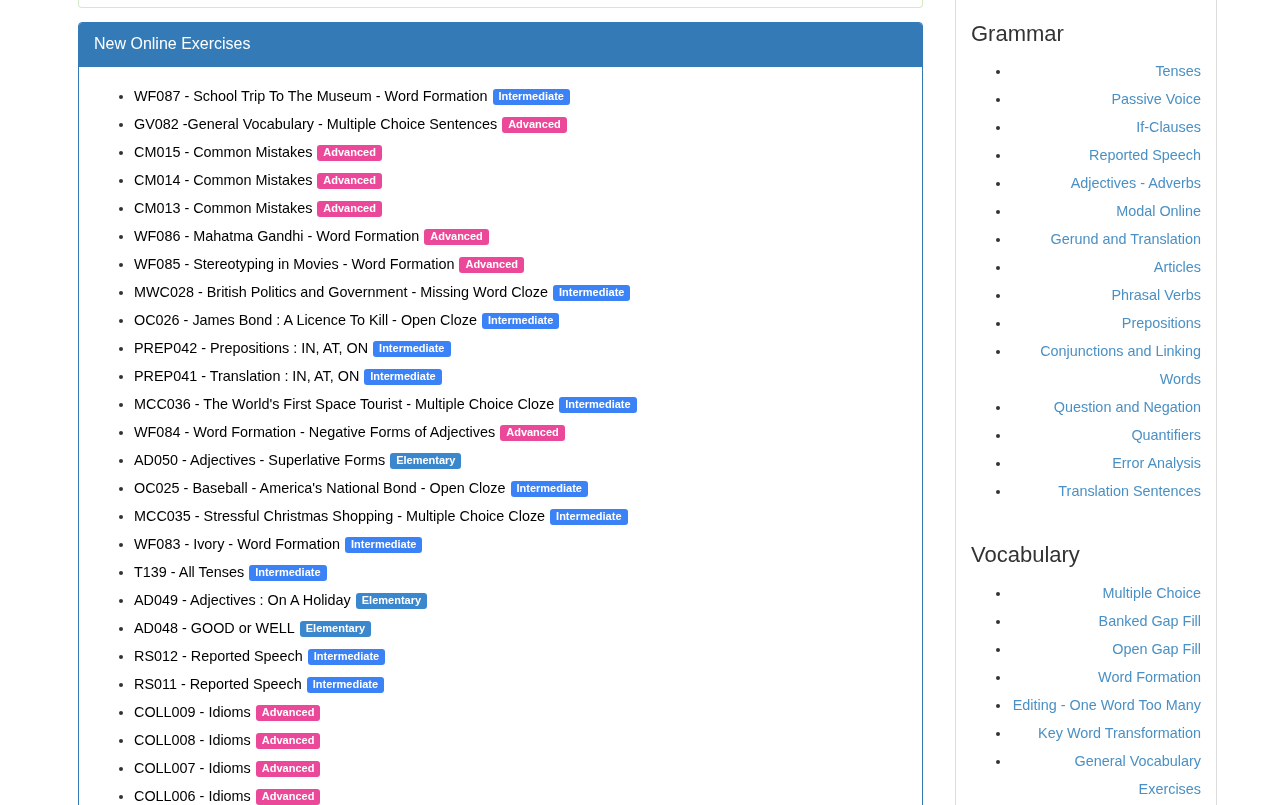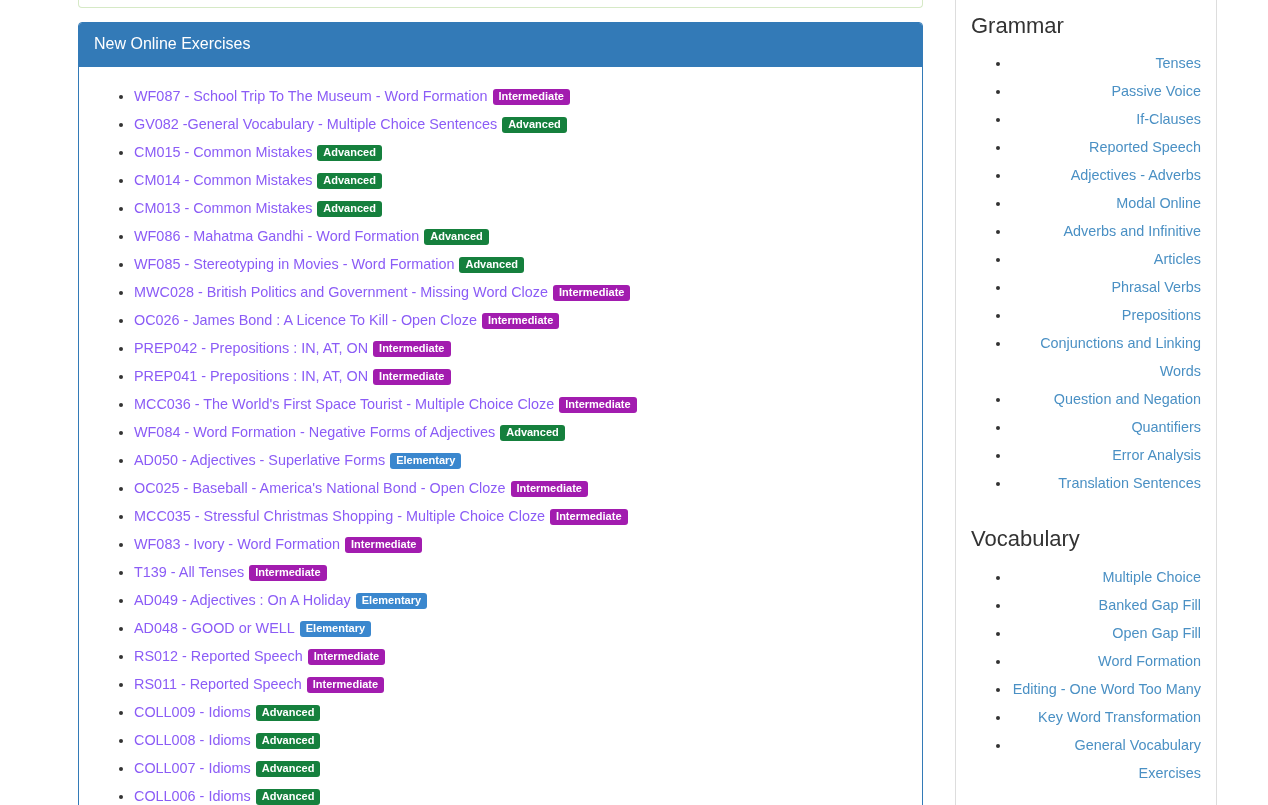--- a/index.html
+++ b/index.html
@@ -81,40 +81,40 @@
     margin: 0;
     padding: 0;
     line-height: 28px;
   }
 
   ul.exercise-list > li::marker {
     color: #333333;
   }
 
   a.ex-link {
-    color: #8b5cf6;
+    color: #000000;
     text-decoration: none;
     font-size: 14.4px;
   }
 
   .label {
     display: inline-block;
     padding: 2px 6px 3px;
     margin-left: 5px;
     font-size: 11px;
     font-weight: bold;
     line-height: 1;
     color: #ffffff;
     text-align: center;
     white-space: nowrap;
     vertical-align: 1px;
     border-radius: 3px;
   }
-  .label-success { background-color: #a21caf; }
-  .label-danger  { background-color: #15803d; }
+  .label-success { background-color: #3b82f6; }
+  .label-danger  { background-color: #ec4899; }
   .label-primary { background-color: #3a87ce; }
 
   
   .side-col {
     position: absolute;
     left: 955px;
     top: 0;
     width: 262px;
   }
 
@@ -129,21 +129,21 @@
     border-top-left-radius: 0;
     border-top-right-radius: 0;
   }
 
   .side-body {
     padding: 0 15px 18px 15px;
   }
 
   h3.side-heading {
     margin: 0 0 8px 0;
-    padding-top: 10px;
+    padding-top: 18px;
     font-size: 22px;
     font-weight: 500;
     color: #333333;
     font-family: "Liberation Sans", sans-serif;
   }
   h3.side-heading.second { margin-top: 16px; }
 
   ul.side-list {
     margin: 0 0 4px 0;
     padding: 0 0 0 40px;
@@ -177,21 +177,21 @@
             <li><a class="ex-link" href="#">WF087 - School Trip To The Museum - Word Formation</a><span class="label label-success">Intermediate</span></li>
             <li><a class="ex-link" href="#">GV082 -General Vocabulary - Multiple Choice Sentences</a><span class="label label-danger">Advanced</span></li>
             <li><a class="ex-link" href="#">CM015 - Common Mistakes</a><span class="label label-danger">Advanced</span></li>
             <li><a class="ex-link" href="#">CM014 - Common Mistakes</a><span class="label label-danger">Advanced</span></li>
             <li><a class="ex-link" href="#">CM013 - Common Mistakes</a><span class="label label-danger">Advanced</span></li>
             <li><a class="ex-link" href="#">WF086 - Mahatma Gandhi - Word Formation</a><span class="label label-danger">Advanced</span></li>
             <li><a class="ex-link" href="#">WF085 - Stereotyping in Movies - Word Formation</a><span class="label label-danger">Advanced</span></li>
             <li><a class="ex-link" href="#">MWC028 - British Politics and Government - Missing Word Cloze</a><span class="label label-success">Intermediate</span></li>
             <li><a class="ex-link" href="#">OC026 - James Bond : A Licence To Kill - Open Cloze</a><span class="label label-success">Intermediate</span></li>
             <li><a class="ex-link" href="#">PREP042 - Prepositions : IN, AT, ON</a><span class="label label-success">Intermediate</span></li>
-            <li><a class="ex-link" href="#">PREP041 - Prepositions : IN, AT, ON</a><span class="label label-success">Intermediate</span></li>
+            <li><a class="ex-link" href="#">PREP041 - Translation : IN, AT, ON</a><span class="label label-success">Intermediate</span></li>
             <li><a class="ex-link" href="#">MCC036 - The World's First Space Tourist - Multiple Choice Cloze</a><span class="label label-success">Intermediate</span></li>
             <li><a class="ex-link" href="#">WF084 - Word Formation - Negative Forms of Adjectives</a><span class="label label-danger">Advanced</span></li>
             <li><a class="ex-link" href="#">AD050 - Adjectives - Superlative Forms</a><span class="label label-primary">Elementary</span></li>
             <li><a class="ex-link" href="#">OC025 - Baseball - America's National Bond - Open Cloze</a><span class="label label-success">Intermediate</span></li>
             <li><a class="ex-link" href="#">MCC035 - Stressful Christmas Shopping - Multiple Choice Cloze</a><span class="label label-success">Intermediate</span></li>
             <li><a class="ex-link" href="#">WF083 - Ivory - Word Formation</a><span class="label label-success">Intermediate</span></li>
             <li><a class="ex-link" href="#">T139 - All Tenses</a><span class="label label-success">Intermediate</span></li>
             <li><a class="ex-link" href="#">AD049 - Adjectives : On A Holiday</a><span class="label label-primary">Elementary</span></li>
             <li><a class="ex-link" href="#">AD048 - GOOD or WELL</a><span class="label label-primary">Elementary</span></li>
             <li><a class="ex-link" href="#">RS012 - Reported Speech</a><span class="label label-success">Intermediate</span></li>
@@ -211,21 +211,21 @@
       <div class="side-body">
 
         <h3 class="side-heading">Grammar</h3>
         <ul class="side-list" id="grammar-list">
             <li><a class="side-link" href="#">Tenses</a></li>
             <li><a class="side-link" href="#">Passive Voice</a></li>
             <li><a class="side-link" href="#">If-Clauses</a></li>
             <li><a class="side-link" href="#">Reported Speech</a></li>
             <li><a class="side-link" href="#">Adjectives - Adverbs</a></li>
             <li><a class="side-link" href="#">Modal Online</a></li>
-            <li><a class="side-link" href="#">Adverbs and Infinitive</a></li>
+            <li><a class="side-link" href="#">Gerund and Translation</a></li>
             <li><a class="side-link" href="#">Articles</a></li>
             <li><a class="side-link" href="#">Phrasal Verbs</a></li>
             <li><a class="side-link" href="#">Prepositions</a></li>
             <li><a class="side-link" href="#">Conjunctions and Linking Words</a></li>
             <li><a class="side-link" href="#">Question and Negation</a></li>
             <li><a class="side-link" href="#">Quantifiers</a></li>
             <li><a class="side-link" href="#">Error Analysis</a></li>
             <li><a class="side-link" href="#">Translation Sentences</a></li>
           </ul>
 

